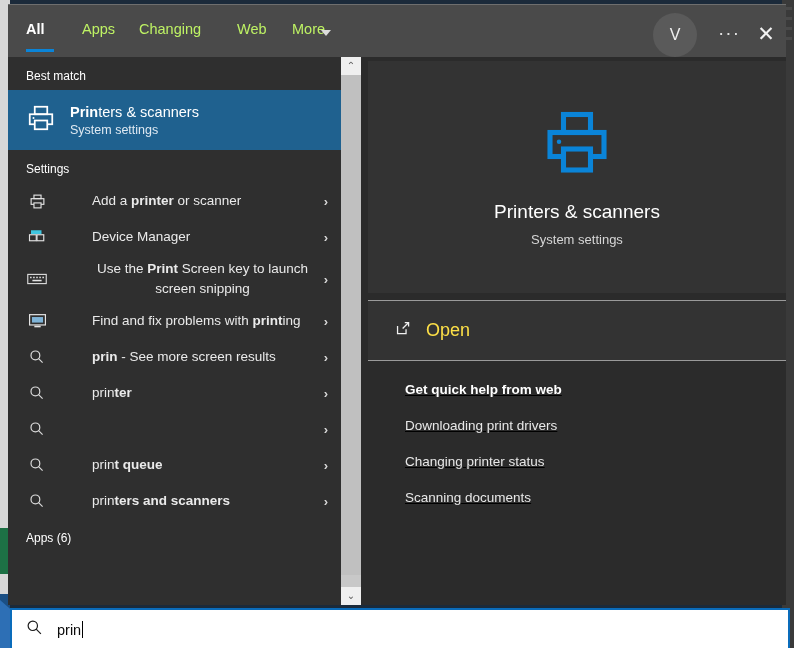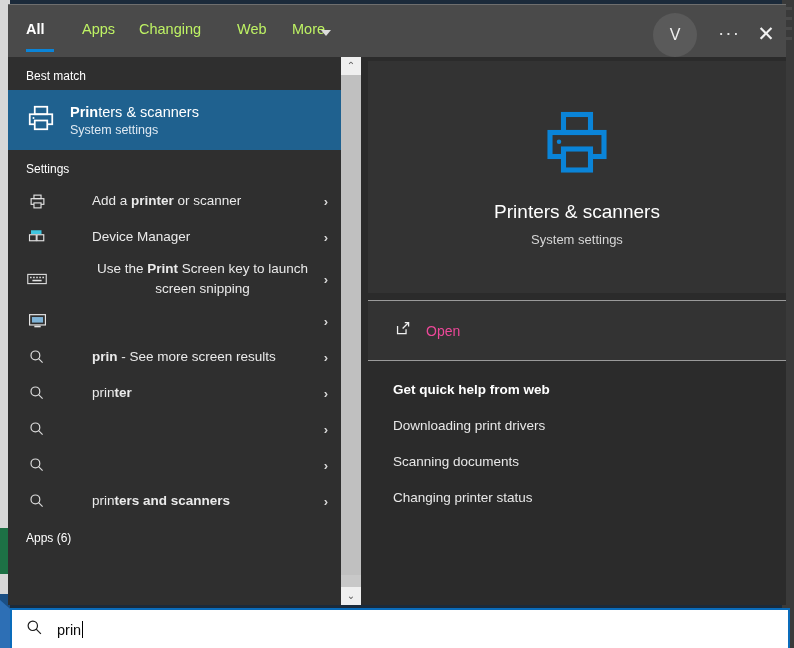--- a/index.html
+++ b/index.html
@@ -64,23 +64,23 @@
   
   #preview{position:absolute;left:353px;top:52px;width:425px;height:548px;background:#2b2b2b;}
   #hero{position:absolute;left:7px;top:4px;width:418px;height:232px;background:#333333;
       display:flex;flex-direction:column;align-items:center;justify-content:center;}
   #hero-title{color:#ffffff;font-size:19px;margin-top:18px;}
   #hero-sub{color:#d6d6d6;font-size:13px;margin-top:9px;}
   #divider1{position:absolute;left:7px;top:243px;width:418px;height:1px;background:#9a9a9a;}
   #openrow{position:absolute;left:7px;top:244px;width:418px;height:59px;background:#333333;
       display:flex;align-items:center;}
   #openrow .o-ico{margin-left:27px;margin-right:14px;}
-  #openrow .o-lbl{color:#ec4899;font-size:14px;}
+  #openrow .o-lbl{color:#fde047;font-size:18px;}
   #divider2{position:absolute;left:7px;top:303px;width:418px;height:1px;background:#9a9a9a;}
-  #quickhelp{position:absolute;left:32px;top:325px;width:390px;}
+  #quickhelp{position:absolute;left:44px;top:325px;width:390px;text-decoration:underline;}
   #quickhelp .qh-head{color:#ffffff;font-size:13.5px;font-weight:bold;}
   #quickhelp .qh-link{color:#e8e8e8;font-size:13.5px;margin-top:21px;}
 
   
   #searchbox{position:absolute;left:10px;top:608px;width:776px;height:38px;
      background:#ffffff;border:2px solid #0a6cbb;display:flex;align-items:center;}
   #searchbox .s-ico{margin-left:14px;margin-right:14px;}
   #search-text{color:#0c0c0c;font-size:14.5px;}
   #caret{display:inline-block;width:1px;height:17px;background:#000;
      vertical-align:-3px;margin-left:1px;}
@@ -177,20 +177,21 @@
     </div>
 
     <div class="row">
       <div class="ico">
         <svg width="19" height="16" viewBox="0 0 24 20">
           <rect x="2" y="2" width="20" height="13" fill="none" stroke="#e4e4e4" stroke-width="1.5"></rect>
           <rect x="5" y="5" width="14" height="7" fill="#7fb4d8"></rect>
           <rect x="8" y="16" width="8" height="2" fill="#e4e4e4"></rect>
         </svg>
       </div>
+      <div class="lbl"><span>Find and fix problems with </span><b>print</b><span>ing</span></div>
       <div class="chev">›</div>
     </div>
 
 
     <div class="row">
       <div class="ico">
         <svg width="16" height="16" viewBox="0 0 20 20" fill="none" stroke="#dcdcdc" stroke-width="1.5">
             <circle cx="8" cy="8" r="5.5"></circle>
             <line x1="12" y1="12" x2="17" y2="17"></line>
           </svg>
@@ -220,20 +221,21 @@
       <div class="chev">›</div>
     </div>
 
     <div class="row">
       <div class="ico">
         <svg width="16" height="16" viewBox="0 0 20 20" fill="none" stroke="#dcdcdc" stroke-width="1.5">
             <circle cx="8" cy="8" r="5.5"></circle>
             <line x1="12" y1="12" x2="17" y2="17"></line>
           </svg>
       </div>
+      <div class="lbl"><span>prin</span><b>t queue</b></div>
       <div class="chev">›</div>
     </div>
 
     <div class="row">
       <div class="ico">
         <svg width="16" height="16" viewBox="0 0 20 20" fill="none" stroke="#dcdcdc" stroke-width="1.5">
             <circle cx="8" cy="8" r="5.5"></circle>
             <line x1="12" y1="12" x2="17" y2="17"></line>
           </svg>
       </div>
@@ -273,22 +275,22 @@
             <polyline points="11.5,3 16,3 16,7.5"></polyline>
         </svg>
       </div>
       <div class="o-lbl">Open</div>
     </div>
     <div id="divider2"></div>
 
     <div id="quickhelp">
       <div class="qh-head">Get quick help from web</div>
       <div class="qh-link">Downloading print drivers</div>
+      <div class="qh-link">Changing printer status</div>
       <div class="qh-link">Scanning documents</div>
-      <div class="qh-link">Changing printer status</div>
     </div>
   </div>
 </div>
 
 <div id="searchbox">
   <div class="s-ico">
     <svg width="17" height="17" viewBox="0 0 20 20" fill="none" stroke="#1a1a1a" stroke-width="1.4">
         <circle cx="8" cy="8" r="5.5"></circle>
         <line x1="12" y1="12" x2="17.5" y2="17.5"></line>
       </svg>

